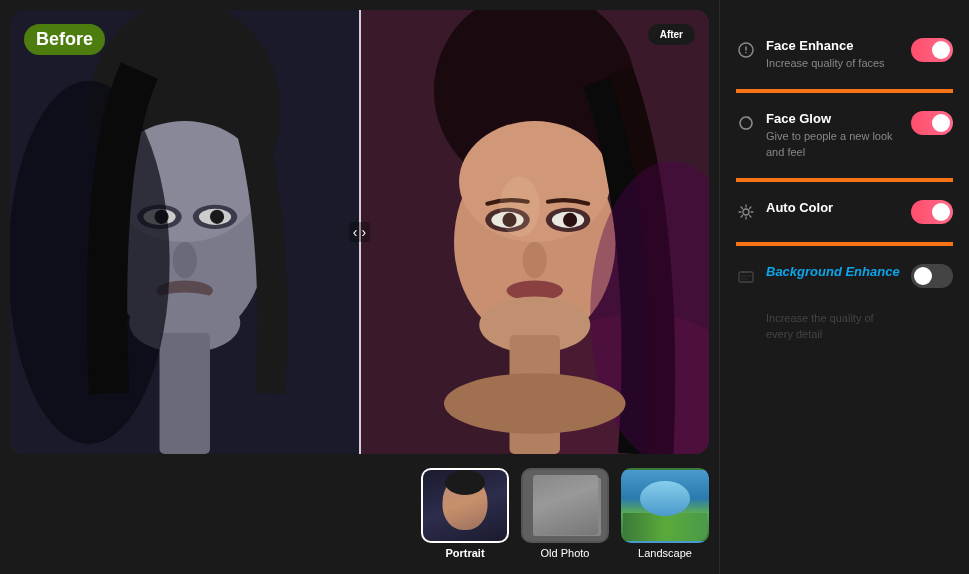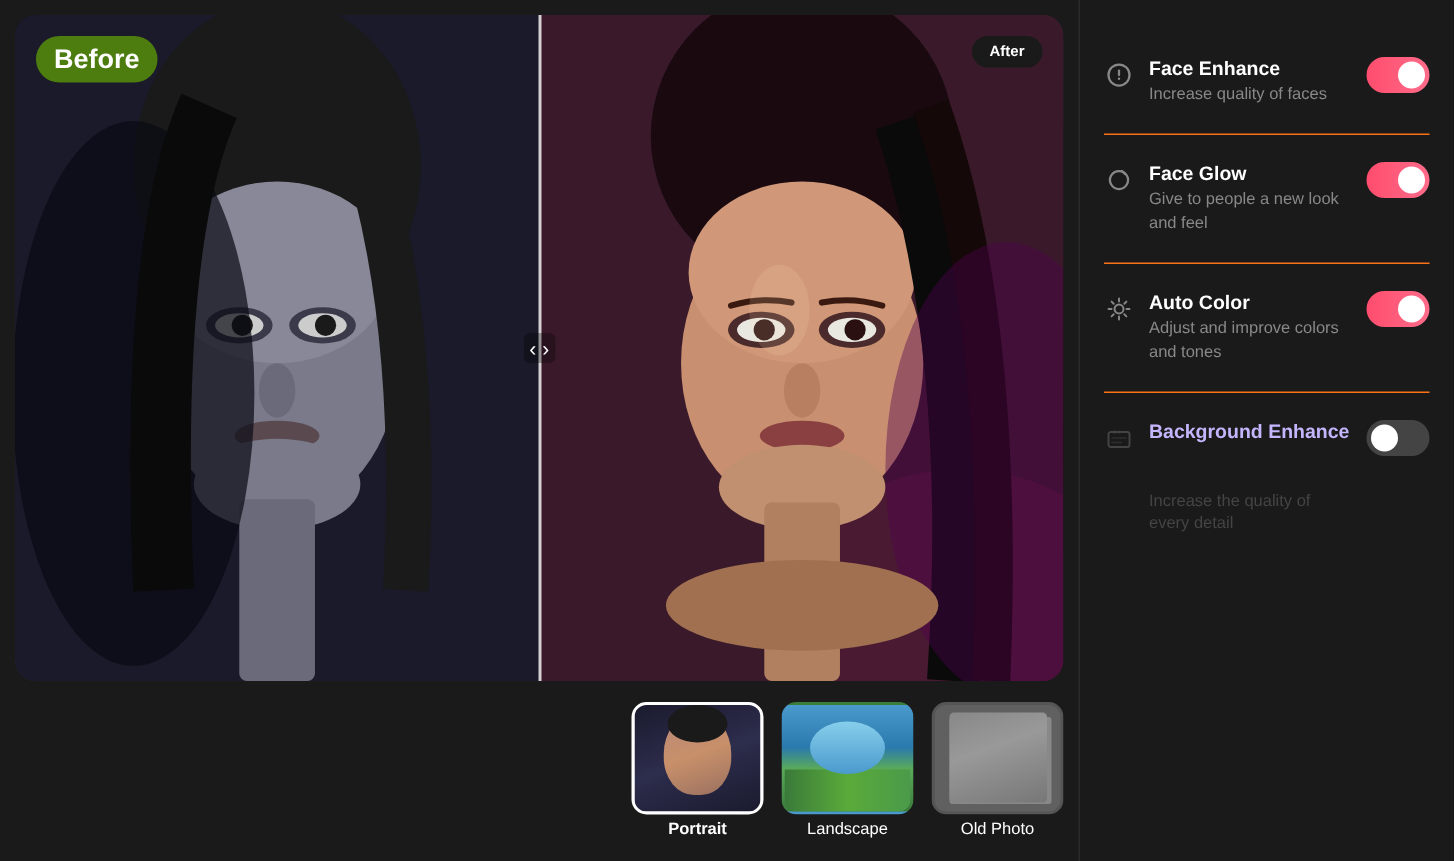--- a/index.html
+++ b/index.html
@@ -198,21 +198,21 @@
       display: flex;
       flex-direction: column;
       gap: 0;
     }
 
     .feature-row {
       display: flex;
       align-items: flex-start;
       gap: 10px;
       padding: 18px 0;
-      border-bottom: 1px solid #f97316;
+      border-bottom: 4px solid #f97316;
     }
 
     .feature-row:last-child {
       border-bottom: none;
     }
 
     .feature-icon {
       width: 20px;
       height: 20px;
       display: flex;
@@ -235,21 +235,22 @@
       margin-bottom: 3px;
     }
 
     .feature-desc {
       color: #888;
       font-size: 11px;
       line-height: 1.4;
     }
 
     .feature-title.disabled {
-      color: #c4b5fd;
+      color: #0ea5e9;
+      font-style: italic;
     }
 
     .feature-desc.disabled {
       color: #444;
       margin-top: 32px;
     }
 
     
     .toggle {
       width: 42px;
@@ -411,43 +412,43 @@
     <div class="badge-after">After</div>
   </div>
 
   <div class="thumbnail-strip">
 
     <div class="thumbnail-item active">
       <div class="thumbnail-img">
         <div class="portrait-thumb-inner"></div>
       </div>
       <span class="thumbnail-label">Portrait</span>
-    </div>
-
-    <div class="thumbnail-item">
-      <div class="thumbnail-img thumbnail-landscape"></div>
-      <span class="thumbnail-label">Landscape</span>
     </div>
 
     <div class="thumbnail-item">
       <div class="thumbnail-img thumbnail-oldphoto">
         <svg width="88" height="75" viewBox="0 0 88 75" style="position:absolute;top:0;left:0;">
           <rect width="88" height="75" fill="#606060"></rect>
           <rect x="10" y="8" width="68" height="58" fill="#888" rx="2"></rect>
 
           <ellipse cx="30" cy="30" rx="8" ry="10" fill="#666"></ellipse>
           <rect x="24" y="38" width="12" height="20" fill="#666" rx="3"></rect>
           <ellipse cx="50" cy="28" rx="9" ry="11" fill="#666"></ellipse>
           <rect x="43" y="37" width="14" height="22" fill="#666" rx="3"></rect>
           <ellipse cx="68" cy="32" rx="7" ry="9" fill="#666"></ellipse>
           <rect x="62" y="39" width="12" height="18" fill="#666" rx="3"></rect>
         </svg>
       </div>
       <span class="thumbnail-label">Old Photo</span>
     </div>
+
+    <div class="thumbnail-item">
+      <div class="thumbnail-img thumbnail-landscape"></div>
+      <span class="thumbnail-label">Landscape</span>
+    </div>
   </div>
 </div>
 
 <div class="sidebar">
 
   <div class="feature-row">
     <div class="feature-icon">
       <svg width="16" height="16" viewBox="0 0 16 16" fill="none">
         <circle cx="8" cy="8" r="7" stroke="#888" stroke-width="1.5"></circle>
         <line x1="8" y1="5" x2="8" y2="8" stroke="#888" stroke-width="1.5" stroke-linecap="round"></line>
@@ -481,21 +482,20 @@
 
   <div class="feature-row">
     <div class="feature-icon">
       <svg width="16" height="16" viewBox="0 0 16 16" fill="none">
         <path d="M8 1 L8 3 M8 13 L8 15 M1 8 L3 8 M13 8 L15 8 M3.05 3.05 L4.46 4.46 M11.54 11.54 L12.95 12.95 M12.95 3.05 L11.54 4.46 M4.46 11.54 L3.05 12.95" stroke="#888" stroke-width="1.3" stroke-linecap="round"></path>
         <circle cx="8" cy="8" r="3" stroke="#888" stroke-width="1.3"></circle>
       </svg>
     </div>
     <div class="feature-text">
       <div class="feature-title">Auto Color</div>
-      <div class="feature-desc">Adjust and improve colors and tones</div>
     </div>
     <div class="toggle on">
       <div class="toggle-knob"></div>
     </div>
   </div>
 
   <div class="feature-row">
     <div class="feature-icon">
       <svg width="16" height="16" viewBox="0 0 16 16" fill="none">
         <rect x="1" y="4" width="14" height="10" rx="1.5" stroke="#444" stroke-width="1.3"></rect>

